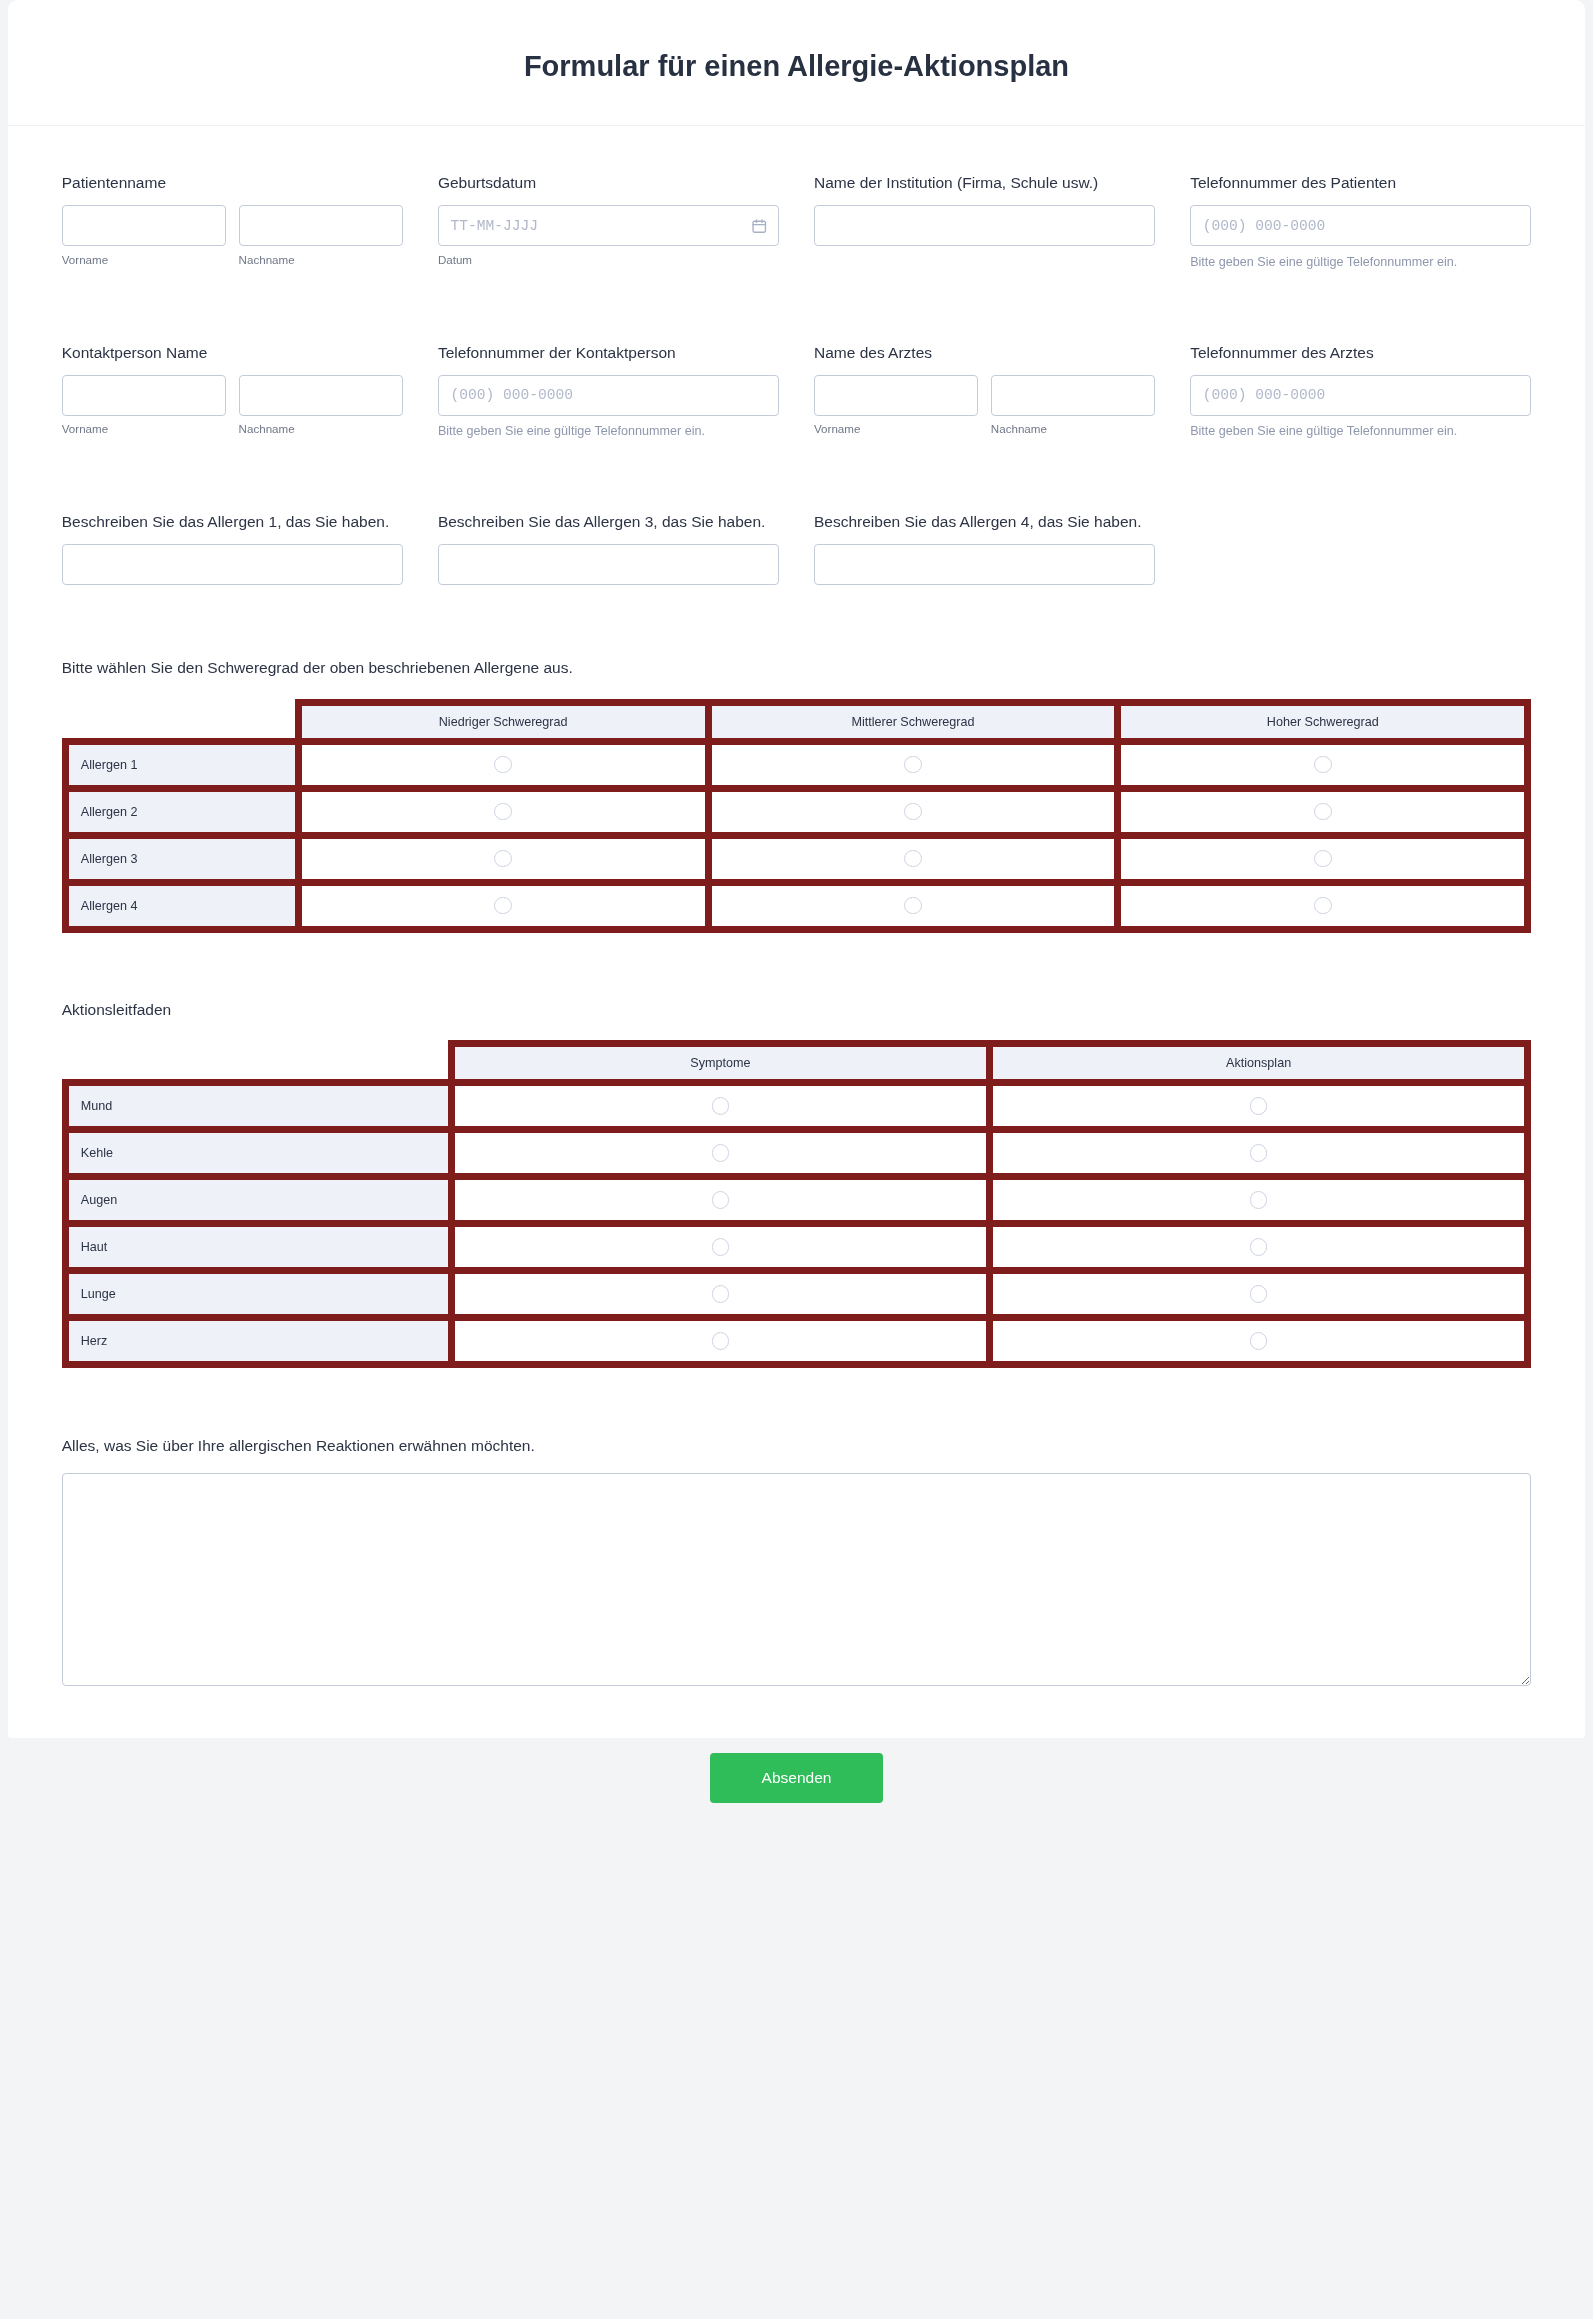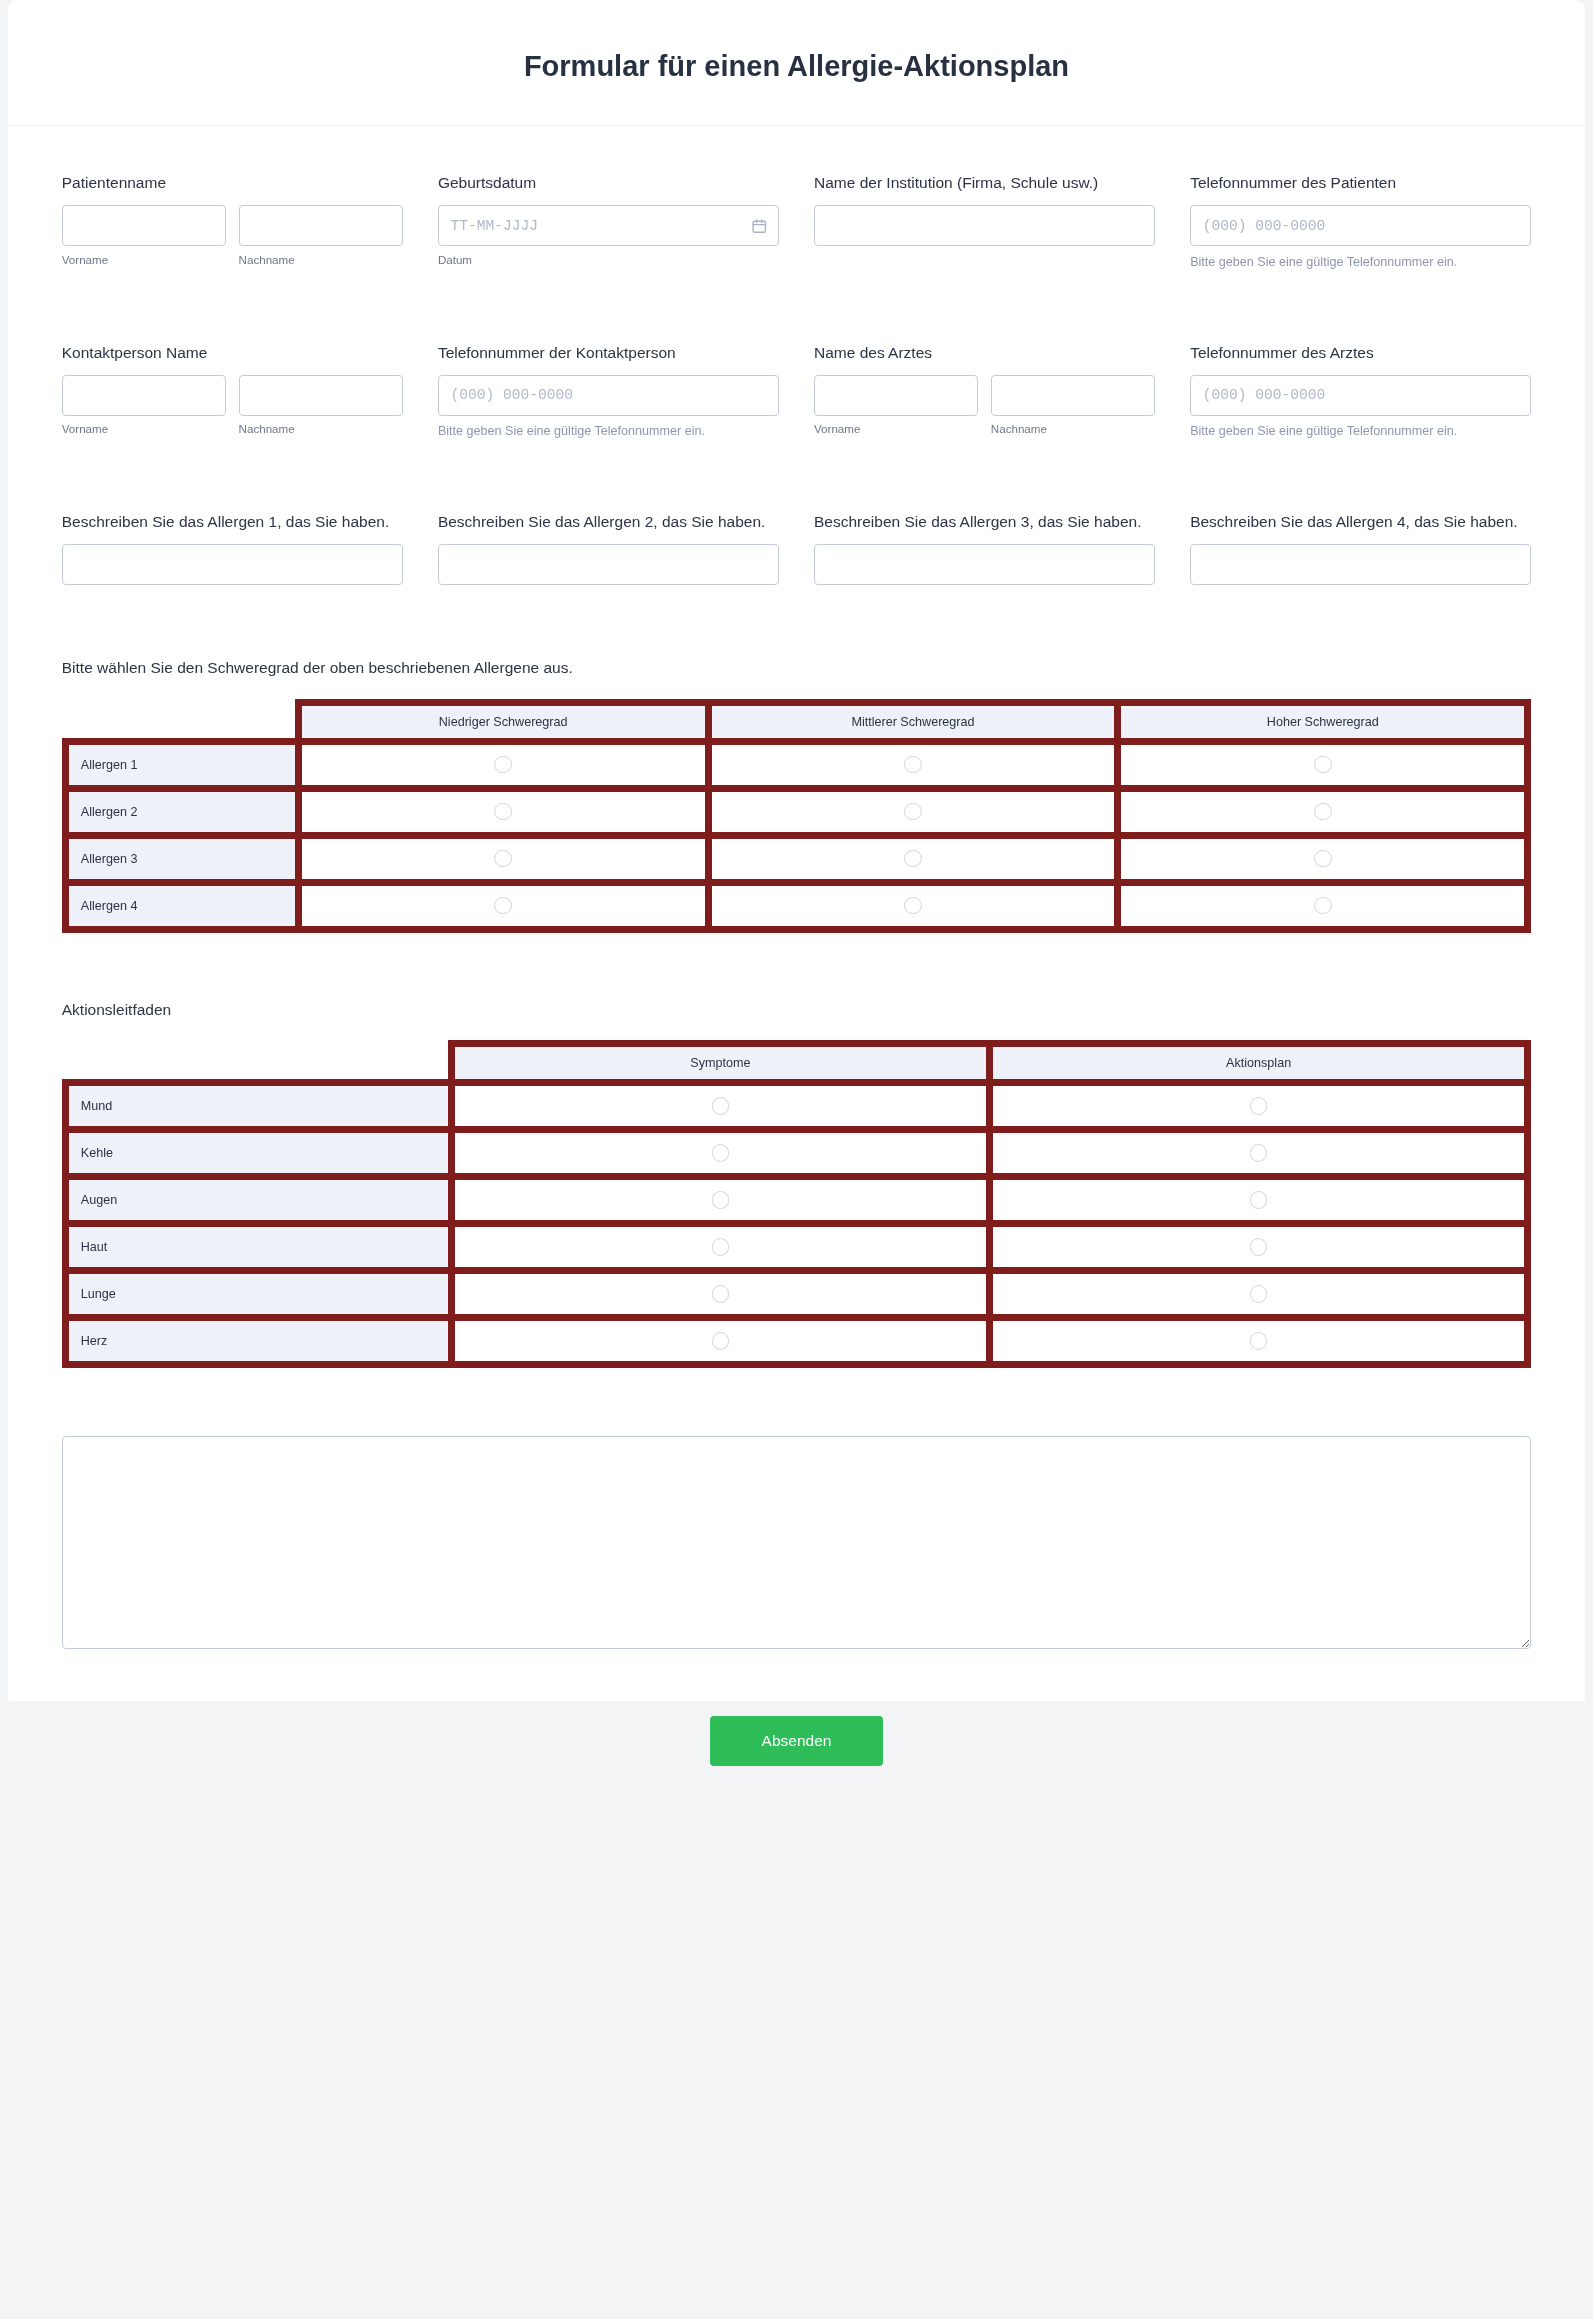--- a/index.html
+++ b/index.html
@@ -238,24 +238,20 @@
     <div class="field">
       <div class="label">Telefonnummer des Arztes</div>
       <input class="input" type="text" placeholder="(000) 000-0000" style="">
       <div class="helper">Bitte geben Sie eine gültige Telefonnummer ein.</div>
     </div>
 
     <div class="field">
       <div class="label">Beschreiben Sie das Allergen 1, das Sie haben.</div>
       <input class="input" type="text" style="">
     </div>
-    <div class="field">
-      <div class="label">Beschreiben Sie das Allergen 2, das Sie haben.</div>
-      <input class="input" type="text" style="">
-    </div>
 
     <div class="field">
       <div class="label">Beschreiben Sie das Allergen 3, das Sie haben.</div>
       <input class="input" type="text" style="">
     </div>
     <div class="field">
       <div class="label">Beschreiben Sie das Allergen 4, das Sie haben.</div>
       <input class="input" type="text" style="">
     </div>
 
@@ -351,20 +347,21 @@
         <tr>
           <td class="rowlabel">Herz</td>
           <td><span class="radio"></span></td>
           <td><span class="radio"></span></td>
         </tr>
       </tbody>
     </table>
   </div>
 
   <div class="notes-field">
+    <div class="label">Alles, was Sie über Ihre allergischen Reaktionen erwähnen möchten.</div>
     <textarea class="textarea" style=""></textarea>
   </div>
 
 </div>
 
 <div class="footer">
   <button class="submit" type="button" style="background-color: rgb(46, 189, 89);">Absenden</button>
 </div>
 
 

